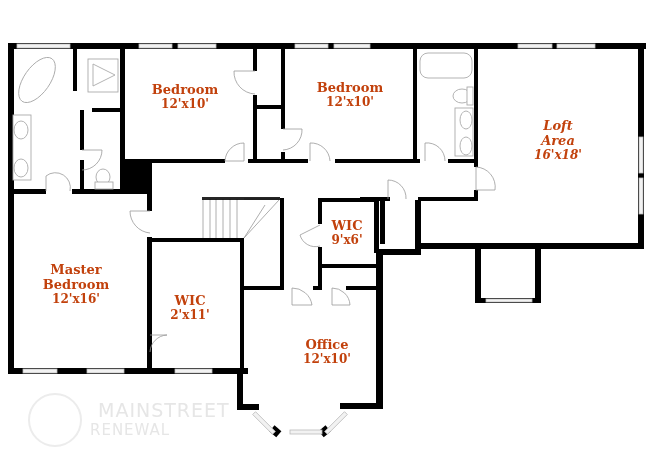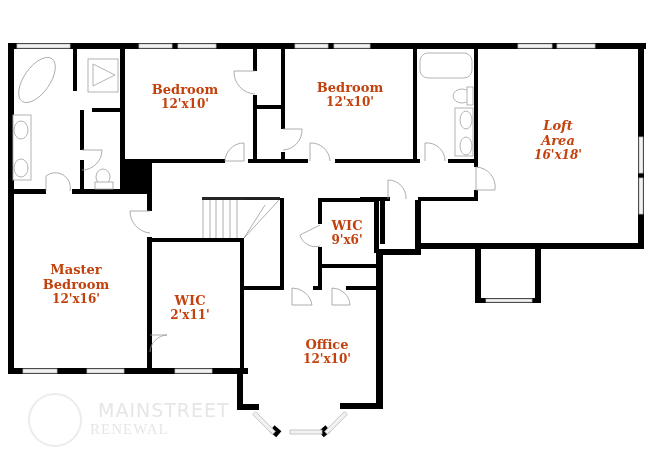--- a/index.html
+++ b/index.html
@@ -7,21 +7,21 @@
   svg { position:absolute; left:0; top:0; }
   .wall { fill:#000; }
   .win { fill:#f2f2f2; stroke:#bbb; stroke-width:0.8; }
   .door { fill:none; stroke:#999; stroke-width:0.8; }
   .fix { fill:#fff; stroke:#aaa; stroke-width:0.9; }
   .label { position:absolute; text-align:center; font-family:"DejaVu Serif", serif; font-weight:bold; color:#c2410c; line-height:15px; font-size:13px; transform:translateX(-50%); white-space:nowrap; }
   .label .dim { font-weight:bold; font-size:12px; }
   .logo { position:absolute; left:28px; top:393px; color:#e4e4e4; font-family:"DejaVu Sans", sans-serif; }
   .logo .mark { position:absolute; left:0; top:0; width:50px; height:50px; border:2px solid #ececec; border-radius:50%; }
   .logo .name { position:absolute; left:62px; top:6px; font-size:19px; letter-spacing:1px; color:#e6e6e6;margin-left:8px; }
-  .logo .sub { position:absolute; left:62px; top:28px; font-size:15px; letter-spacing:1px; color:#e6e6e6;font-family:Liberation Serif, serif; }
+  .logo .sub { position:absolute; left:62px; top:28px; font-size:15px; letter-spacing:1px; color:#e6e6e6; }
 </style>
 </head>
 <body>
 
 <svg width="650" height="473" viewBox="0 0 650 473">
 
   <g>
 
     <rect class="wall" x="8" y="43" width="638" height="6"></rect>
 

